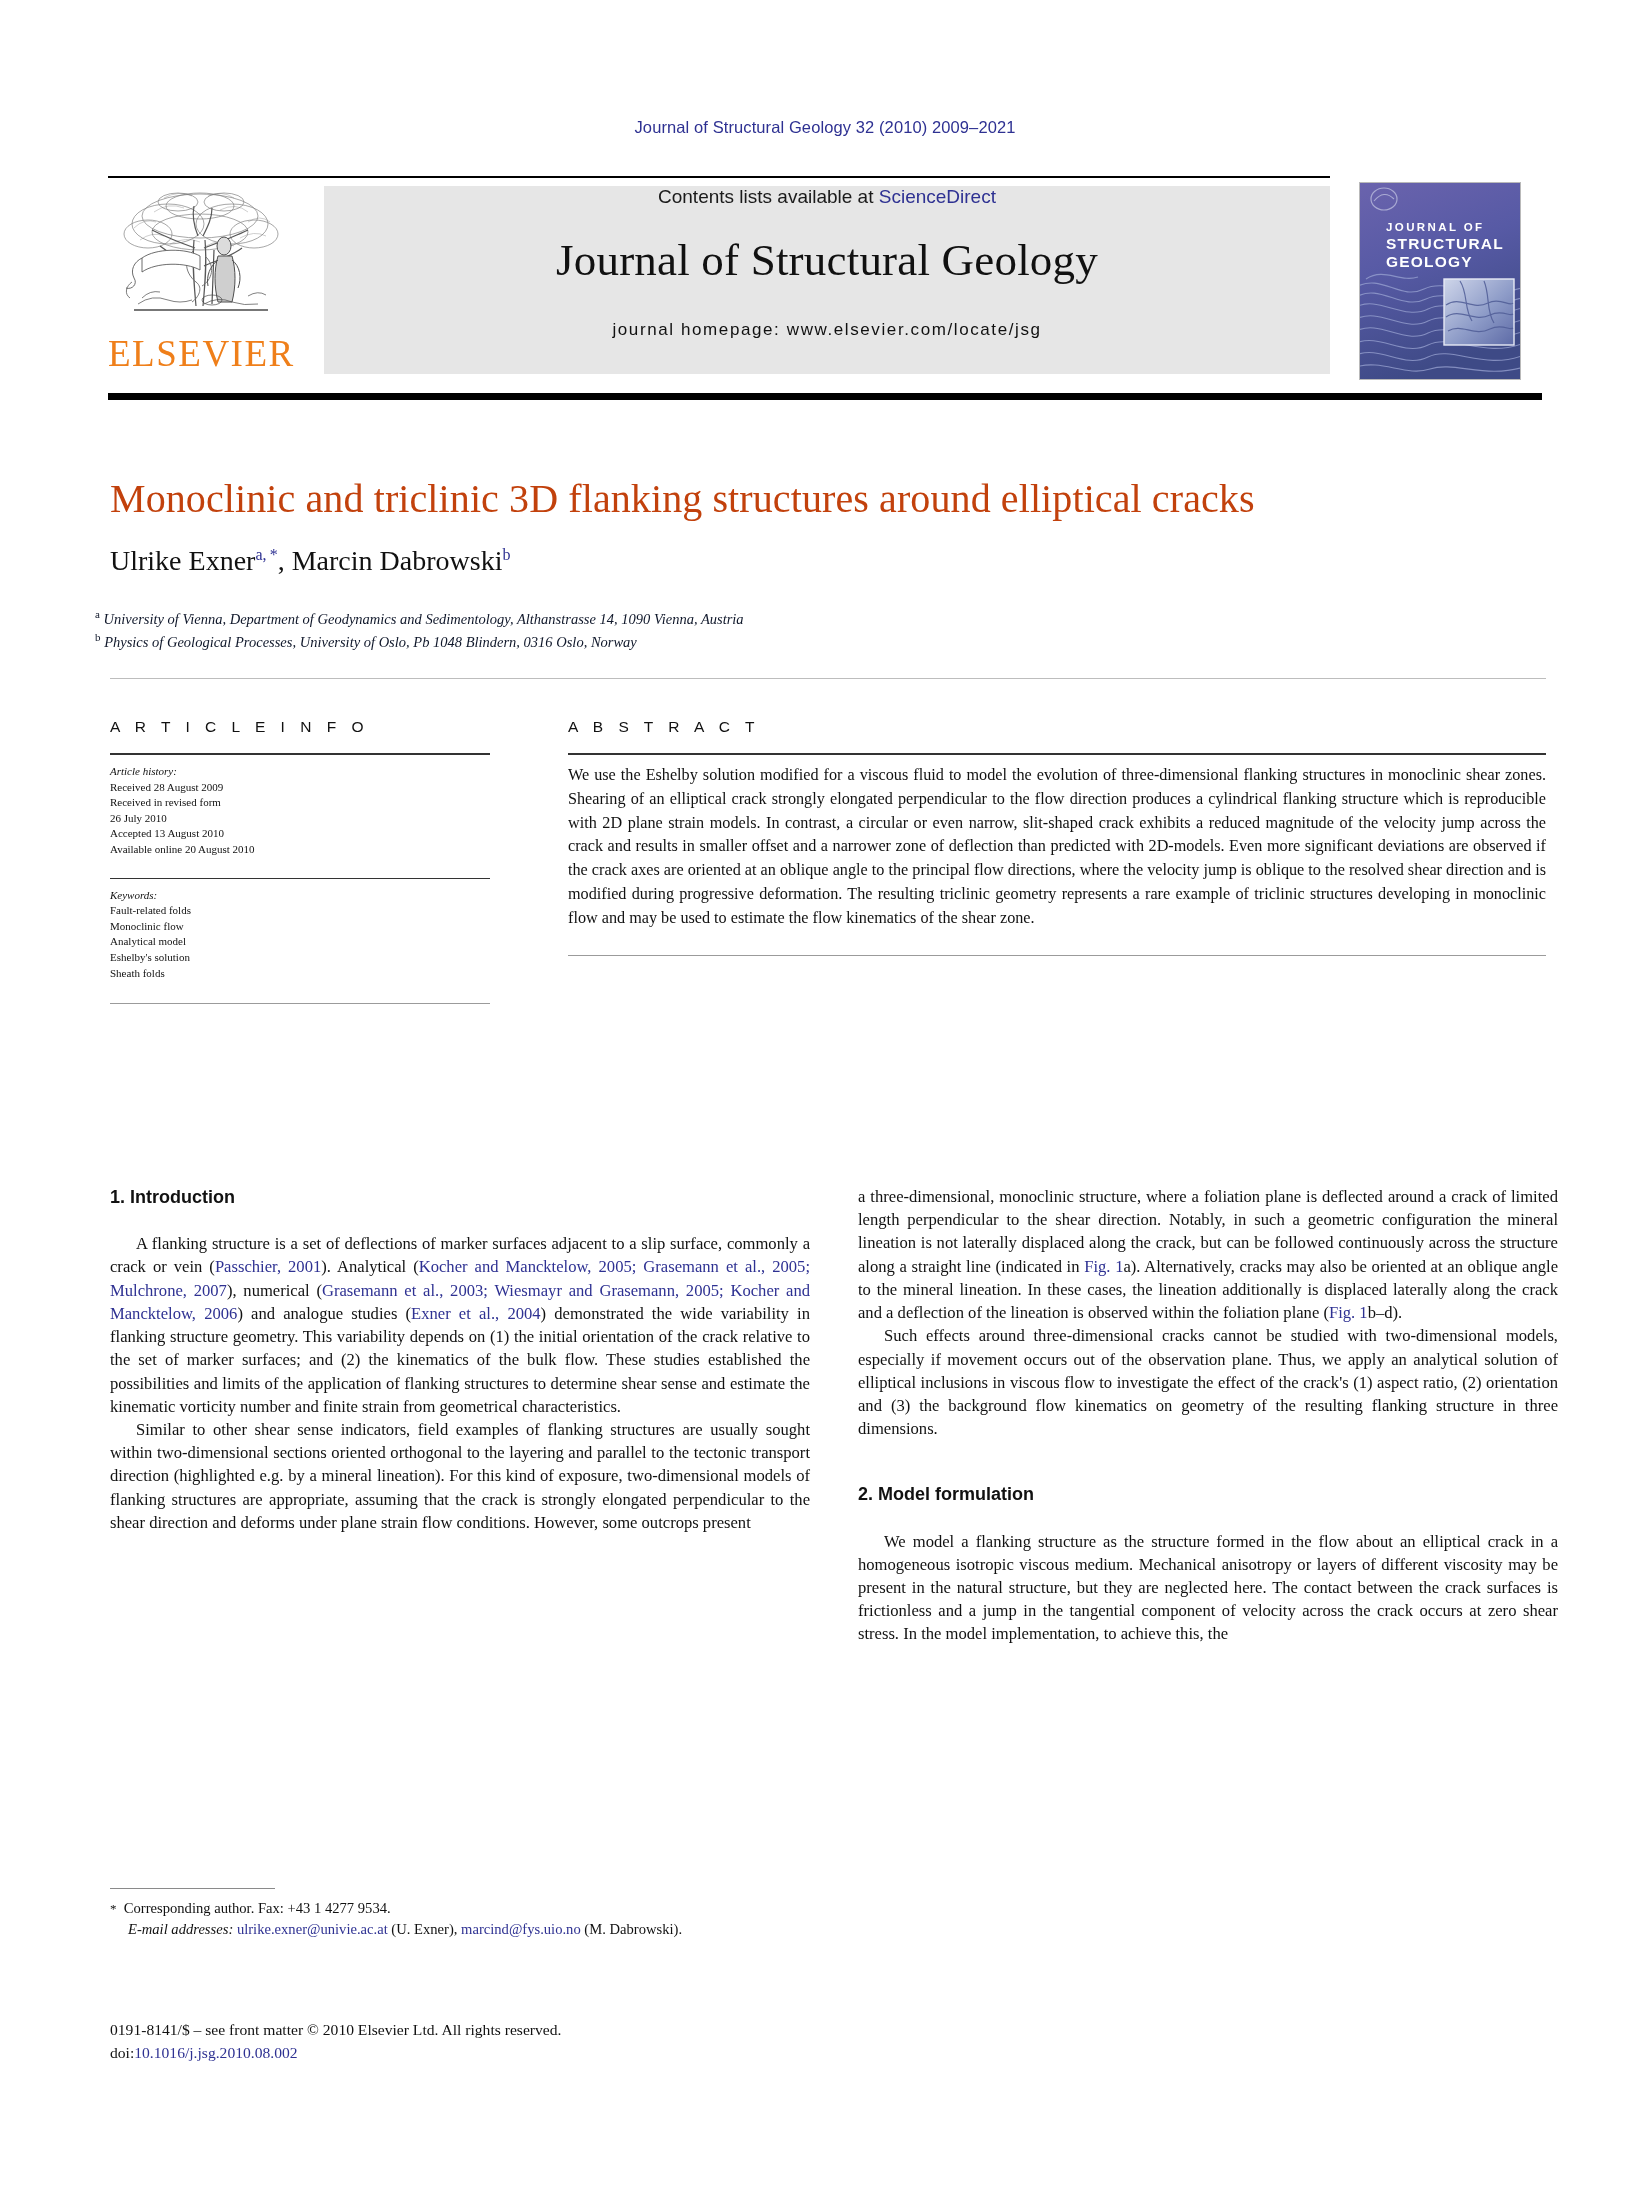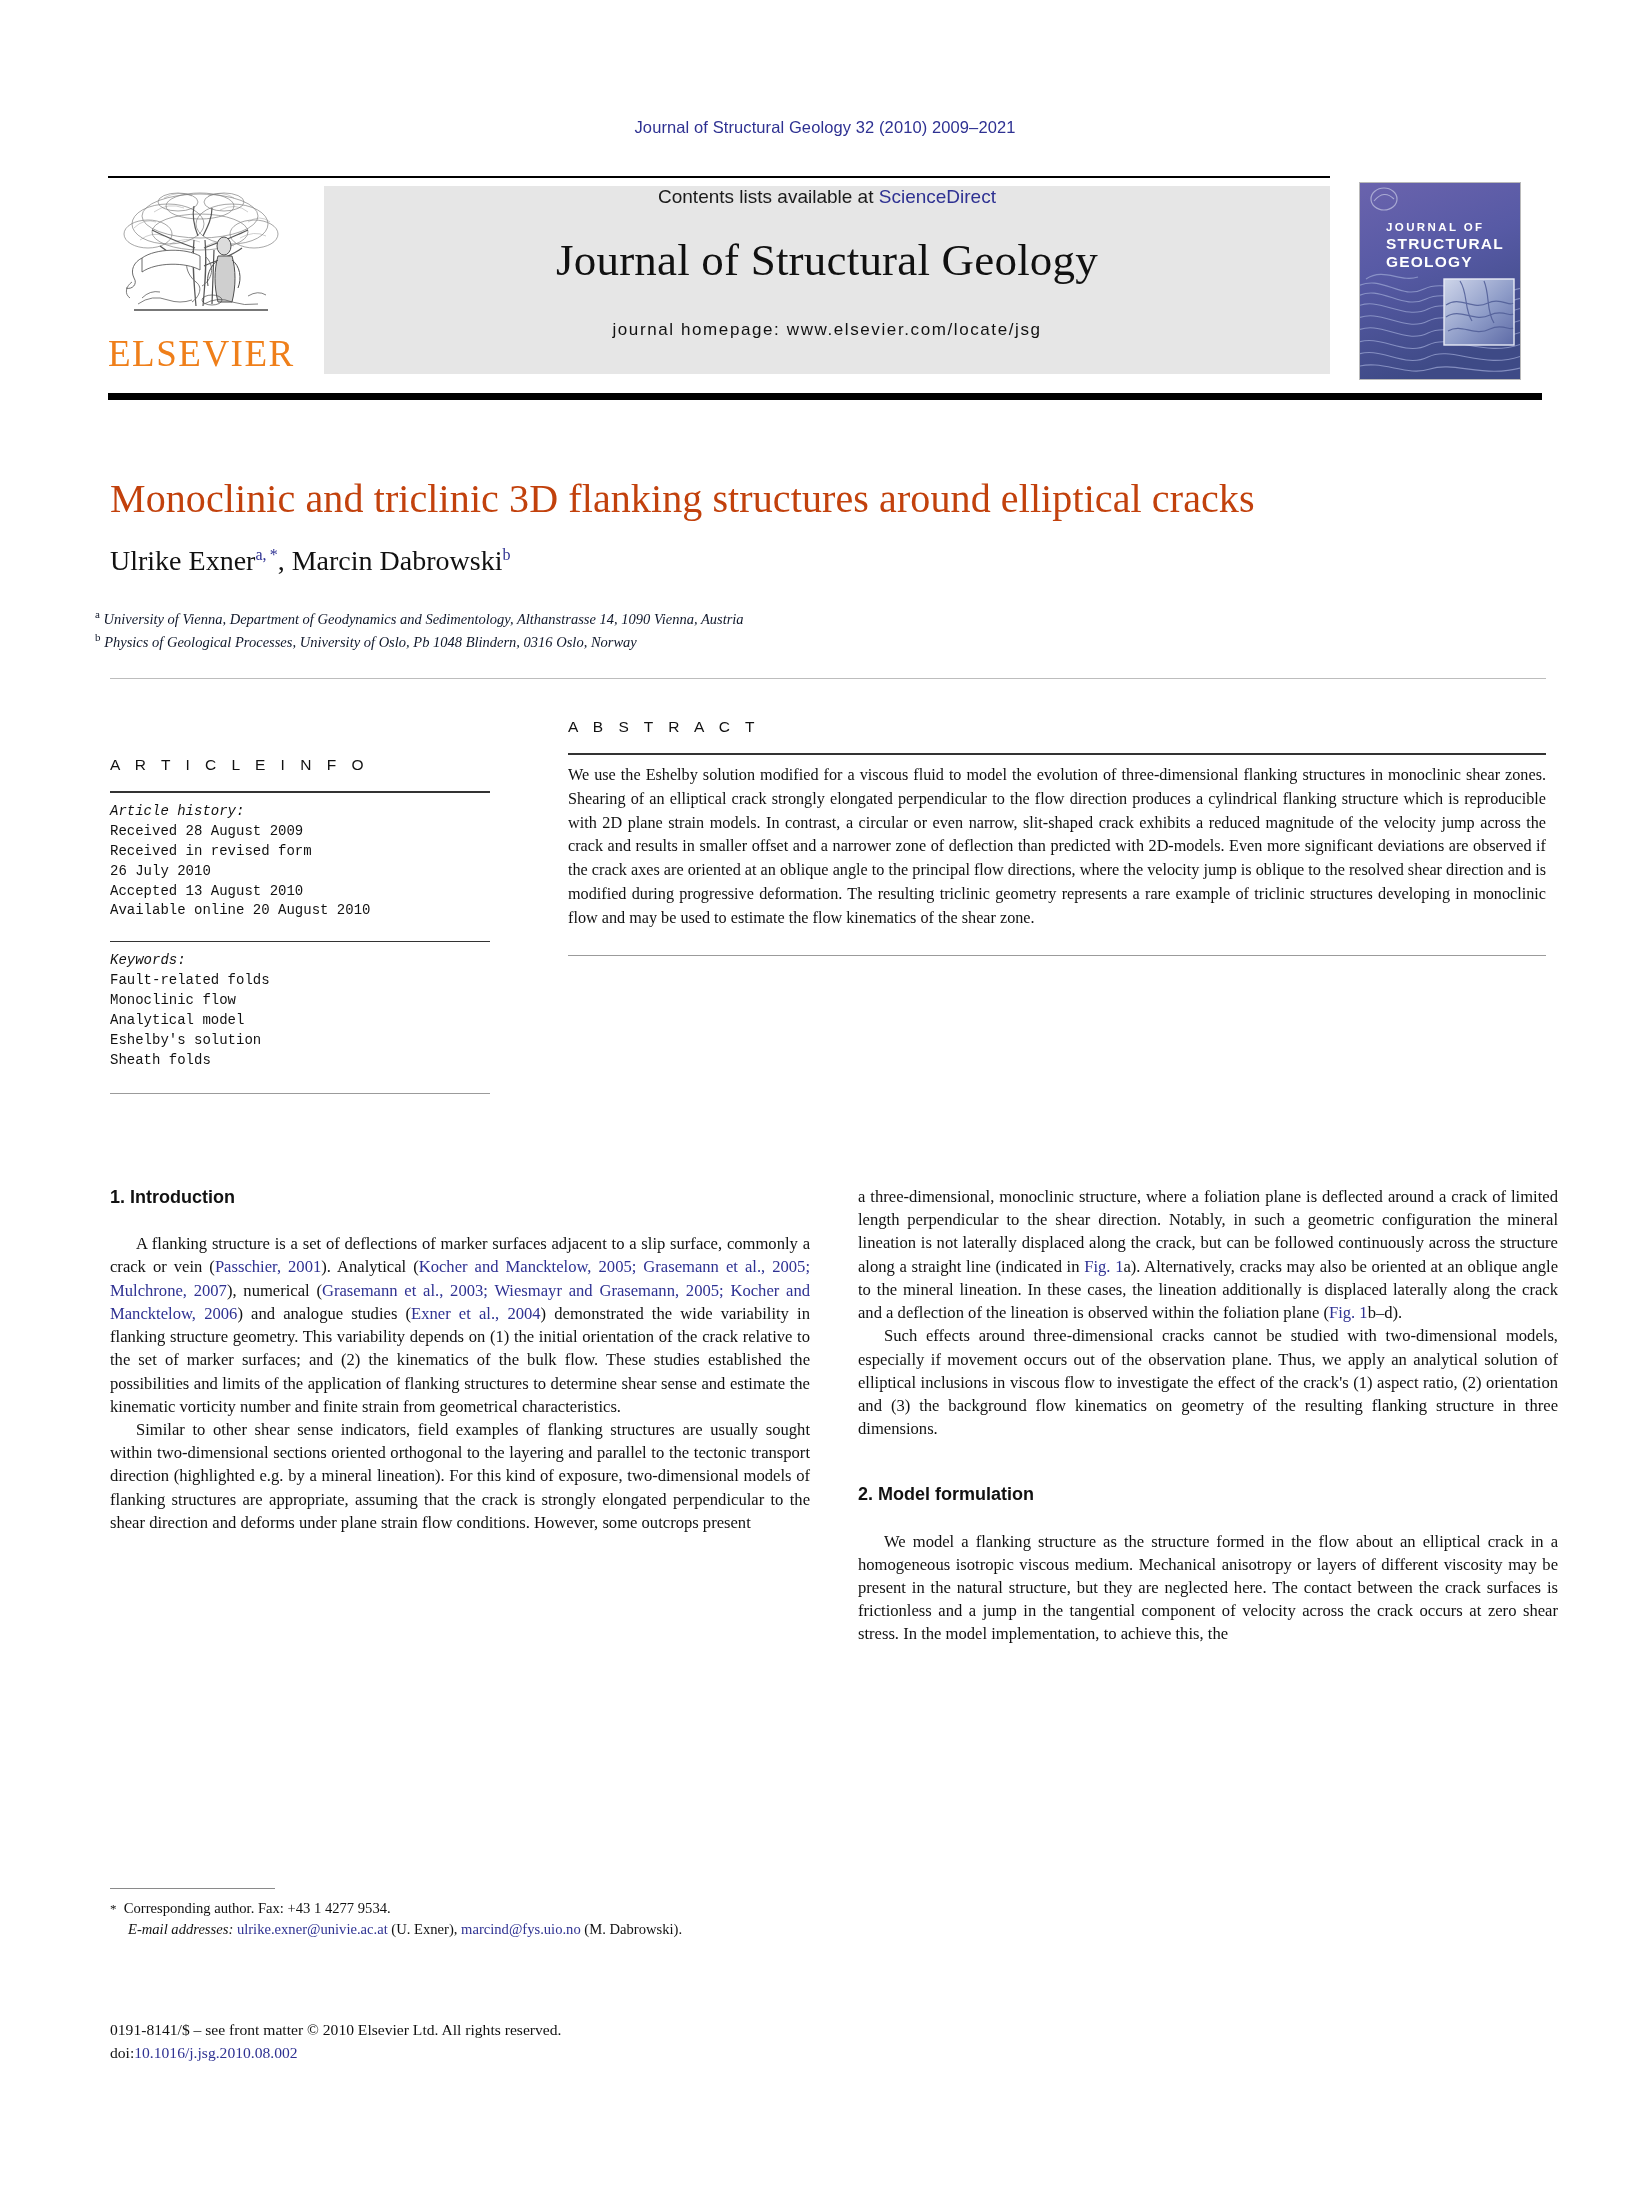--- a/index.html
+++ b/index.html
@@ -171,21 +171,21 @@
     position: absolute;
     left: 110px;
     top: 678px;
     width: 1436px;
     border-top: 1px solid #bdbdbd;
   }
 
   .info-col {
     position: absolute;
     left: 110px;
-    top: 756px;
+    top: 718px;
     width: 380px;
   }
   .abs-col {
     position: absolute;
     left: 568px;
     top: 718px;
     width: 978px;
   }
   .sec-head {
     font-family: "Liberation Sans", "DejaVu Sans", serif;
@@ -193,24 +193,23 @@
     letter-spacing: 5.5px;
     color: #111;
     font-weight: normal;
   }
   .sec-rule {
     border-top: 2.2px solid #333;
     margin-top: 17px;
     margin-bottom: 9px;
   }
   .info-block {
-    font-size: 14px;
+    font-size: 11px;
     line-height: 1.42;
     color: #111;
-    font-family: Liberation Mono, monospace;
   }
   .info-block .it { font-style: italic; }
   .info-rule-mid {
     border-top: 1.6px solid #333;
     margin-top: 20px;
     margin-bottom: 9px;
   }
   .info-rule-end {
     border-top: 1px solid #9b9b9b;
     margin-top: 22px;

